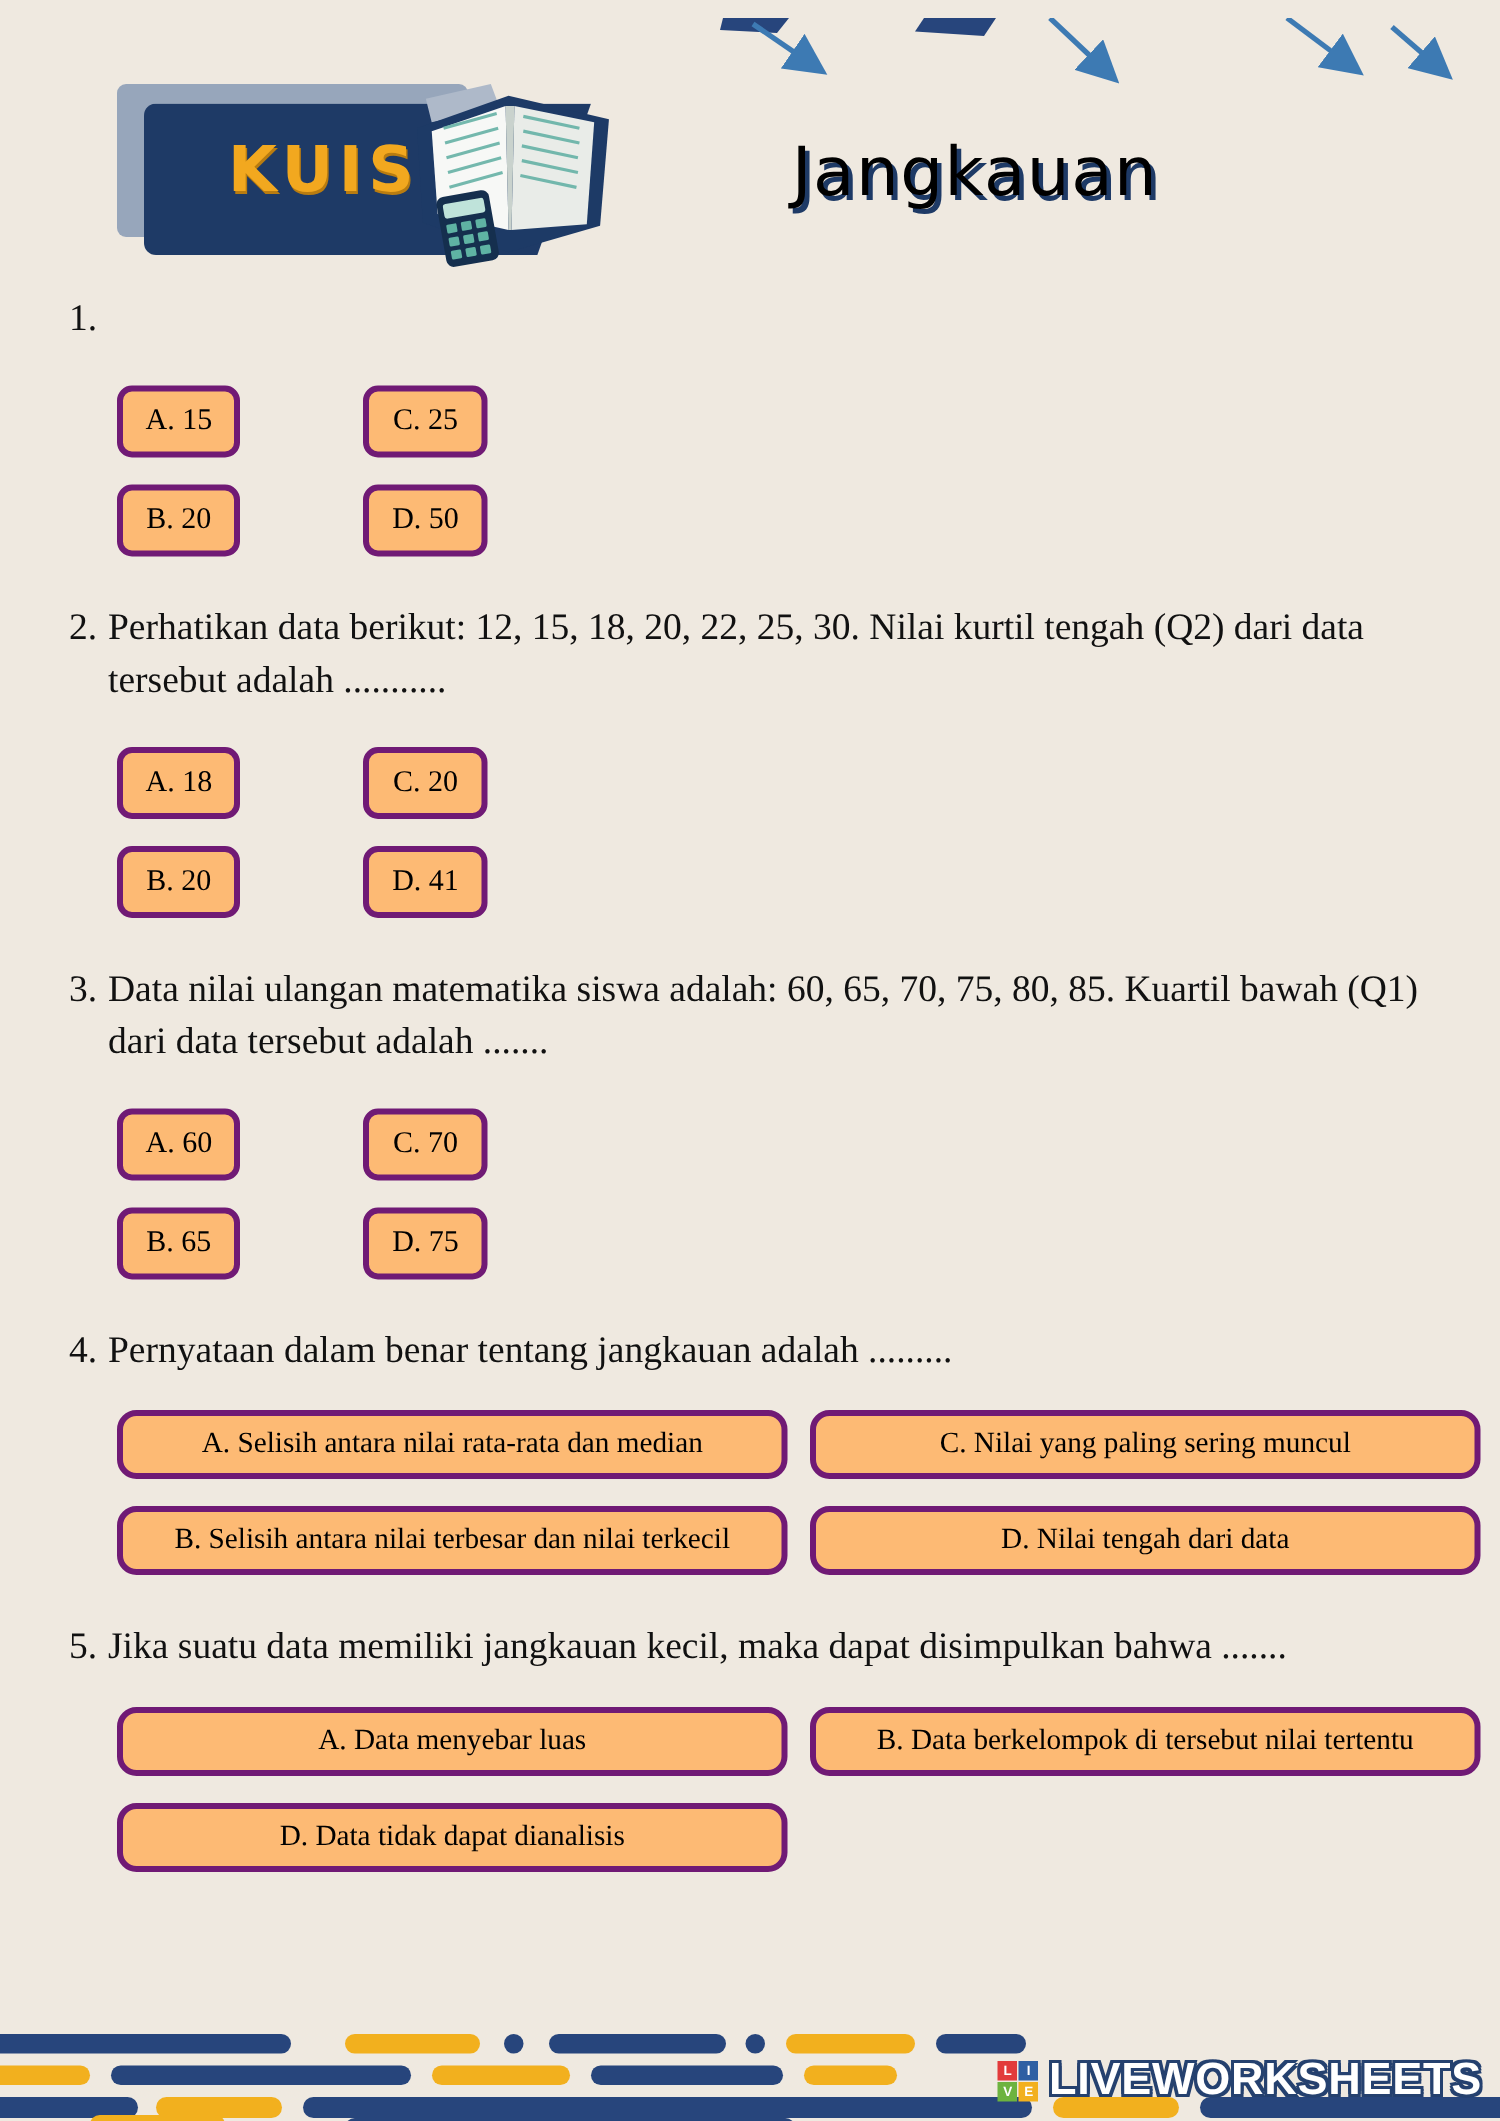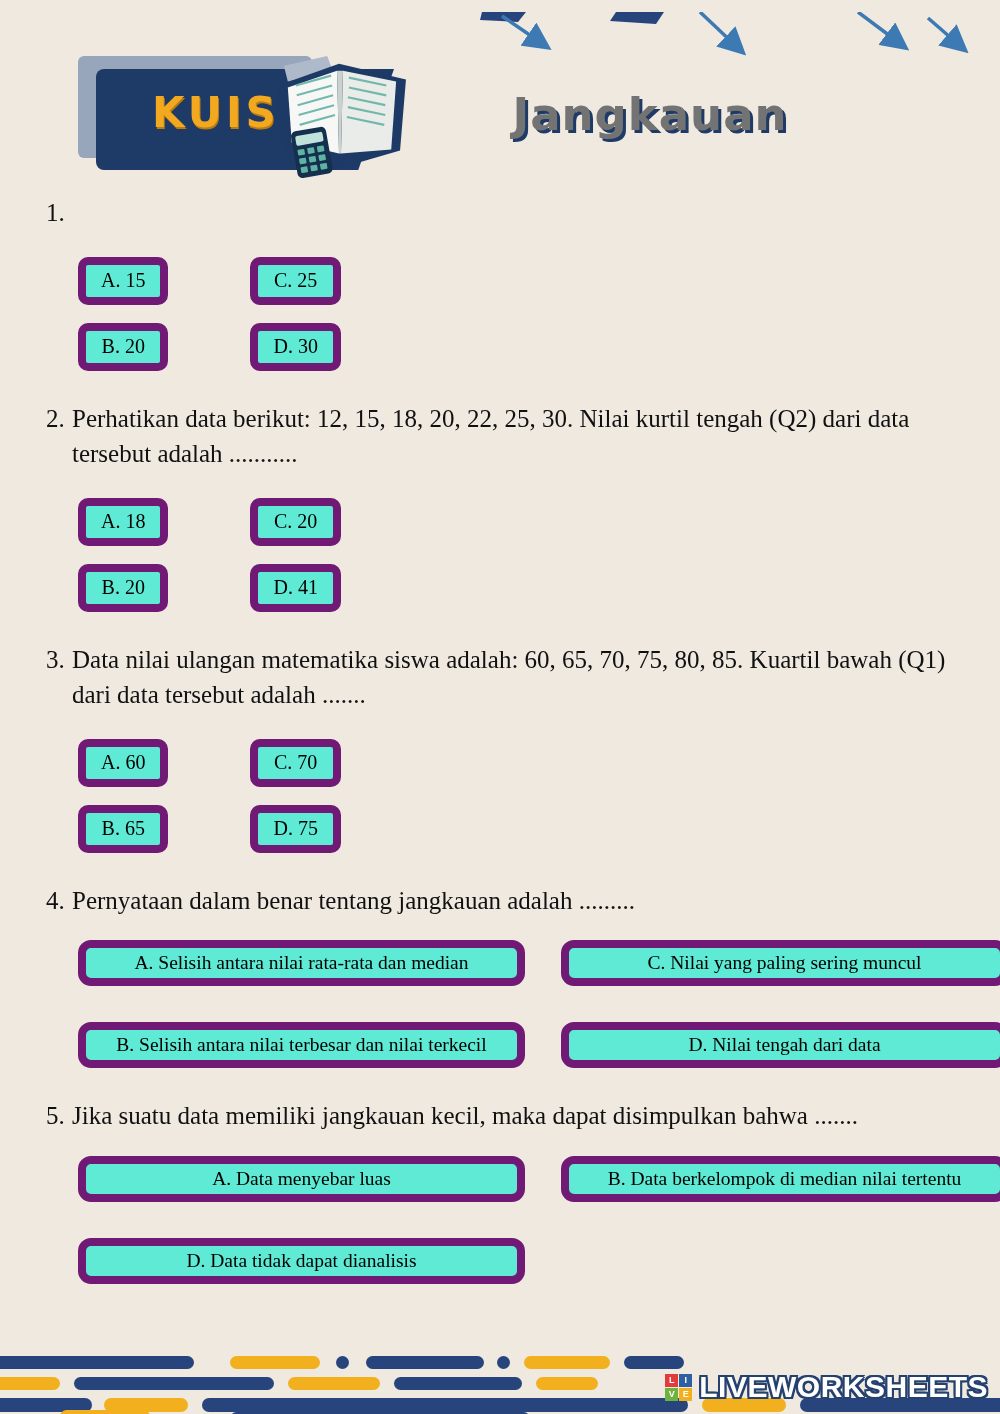--- a/index.html
+++ b/index.html
@@ -9,39 +9,39 @@
 
   
   .header { position:absolute; top:12px; left:0; width:1000px; height:185px; }
   .banner-shadow { position:absolute; left:78px; top:44px; width:234px; height:102px; background:#97a6bb; border-radius:6px; }
   .banner { position:absolute; left:96px; top:57px; width:298px; height:101px; background:#1e3a66;
             clip-path:polygon(0 0,100% 0,88% 100%,0 100%); border-radius:8px 0 0 8px; }
   .kuis { position:absolute; left:152px; top:76px; font-family:"DejaVu Sans", sans-serif; font-weight:800;
           font-size:42px; letter-spacing:4px; color:#f2a81f; text-shadow:1px 2px 0 #b97c10; }
   .book { position:absolute; left:266px; top:40px; width:148px; height:128px; }
   .quiz-title { position:absolute; left:500px; top:76px; width:300px; text-align:center;
-                font-family:"DejaVu Sans", sans-serif; font-weight:700; font-size:45px;
-                color:#737373; text-shadow:3px 3px 0 #1e3a66; letter-spacing:1px; }
+                font-family:"DejaVu Sans", sans-serif; font-weight:400; font-size:45px;
+                color:#000000; text-shadow:3px 3px 0 #1e3a66; letter-spacing:1px; }
   .arrows { position:absolute; left:480px; top:0; width:520px; height:50px; }
 
   
   .content { position:absolute; top:195px; left:0; width:1000px; }
   .question { margin-bottom:30px; }
   .q-line { display:flex; padding:0 28px 0 46px; font-size:25px; line-height:1.42; color:#111; }
   .q-num { min-width:26px; }
   .q-text { flex:1; }
 
-  .opt { font-family:"Liberation Serif", serif; background:#5eead4; border:8px solid #701a75;
+  .opt { font-family:"Liberation Serif", serif; background:#fdba74; border:4px solid #701a75;
          color:#000; cursor:pointer; }
   .options.small { display:grid; grid-template-columns:repeat(2, max-content);
                    column-gap:82px; row-gap:18px; margin:26px 0 0 78px; }
   .options.small .opt { min-width:80px; height:48px; font-size:20px; padding:0 15px;
                         border-radius:10px; text-align:center; }
   .options.wide { display:grid; grid-template-columns:447px 447px; column-gap:15px; row-gap:18px;
-                  margin:22px 0 0 78px;gap:36px; }
+                  margin:22px 0 0 78px; }
   .options.wide .opt { height:46px; font-size:19.5px; border-radius:13px; padding:0 10px; text-align:center; }
 
   
   .bar { position:absolute; height:13px; border-radius:7px; }
   .navy { background:#27457c; }
   .yellow { background:#f2b01e; }
   .dot { position:absolute; width:13px; height:13px; border-radius:50%; background:#27457c; }
 
   .lw-logo { position:absolute; right:12px; top:1370px; display:flex; align-items:center; gap:7px; }
   .lw-grid { display:grid; grid-template-columns:13px 13px; grid-template-rows:13px 13px; gap:1px; }
@@ -121,21 +121,21 @@
   <div class="content">
 
     <section class="question">
       <div class="q-line">
         <span class="q-num">1.</span>
       </div>
       <div class="options small">
         <button class="opt">A. 15</button>
         <button class="opt">C. 25</button>
         <button class="opt">B. 20</button>
-        <button class="opt">D. 30</button>
+        <button class="opt">D. 50</button>
       </div>
     </section>
 
     <section class="question">
       <div class="q-line">
         <span class="q-num">2.</span>
         <p class="q-text">Perhatikan data berikut: 12, 15, 18, 20, 22, 25, 30. Nilai kurtil tengah (Q2) dari data tersebut adalah ...........</p>
       </div>
       <div class="options small">
         <button class="opt">A. 18</button>
@@ -171,21 +171,21 @@
       </div>
     </section>
 
     <section class="question">
       <div class="q-line">
         <span class="q-num">5.</span>
         <p class="q-text">Jika suatu data memiliki jangkauan kecil, maka dapat disimpulkan bahwa .......</p>
       </div>
       <div class="options wide">
         <button class="opt">A. Data menyebar luas</button>
-        <button class="opt">B. Data berkelompok di median nilai tertentu</button>
+        <button class="opt">B. Data berkelompok di tersebut nilai tertentu</button>
         <button class="opt">D. Data tidak dapat dianalisis</button>
       </div>
     </section>
 
   </div>
 
   <div>
 
     <div class="bar navy" style="left:-18px; top:1356px; width:212px;"></div>
     <div class="bar yellow" style="left:230px; top:1356px; width:90px;"></div>

